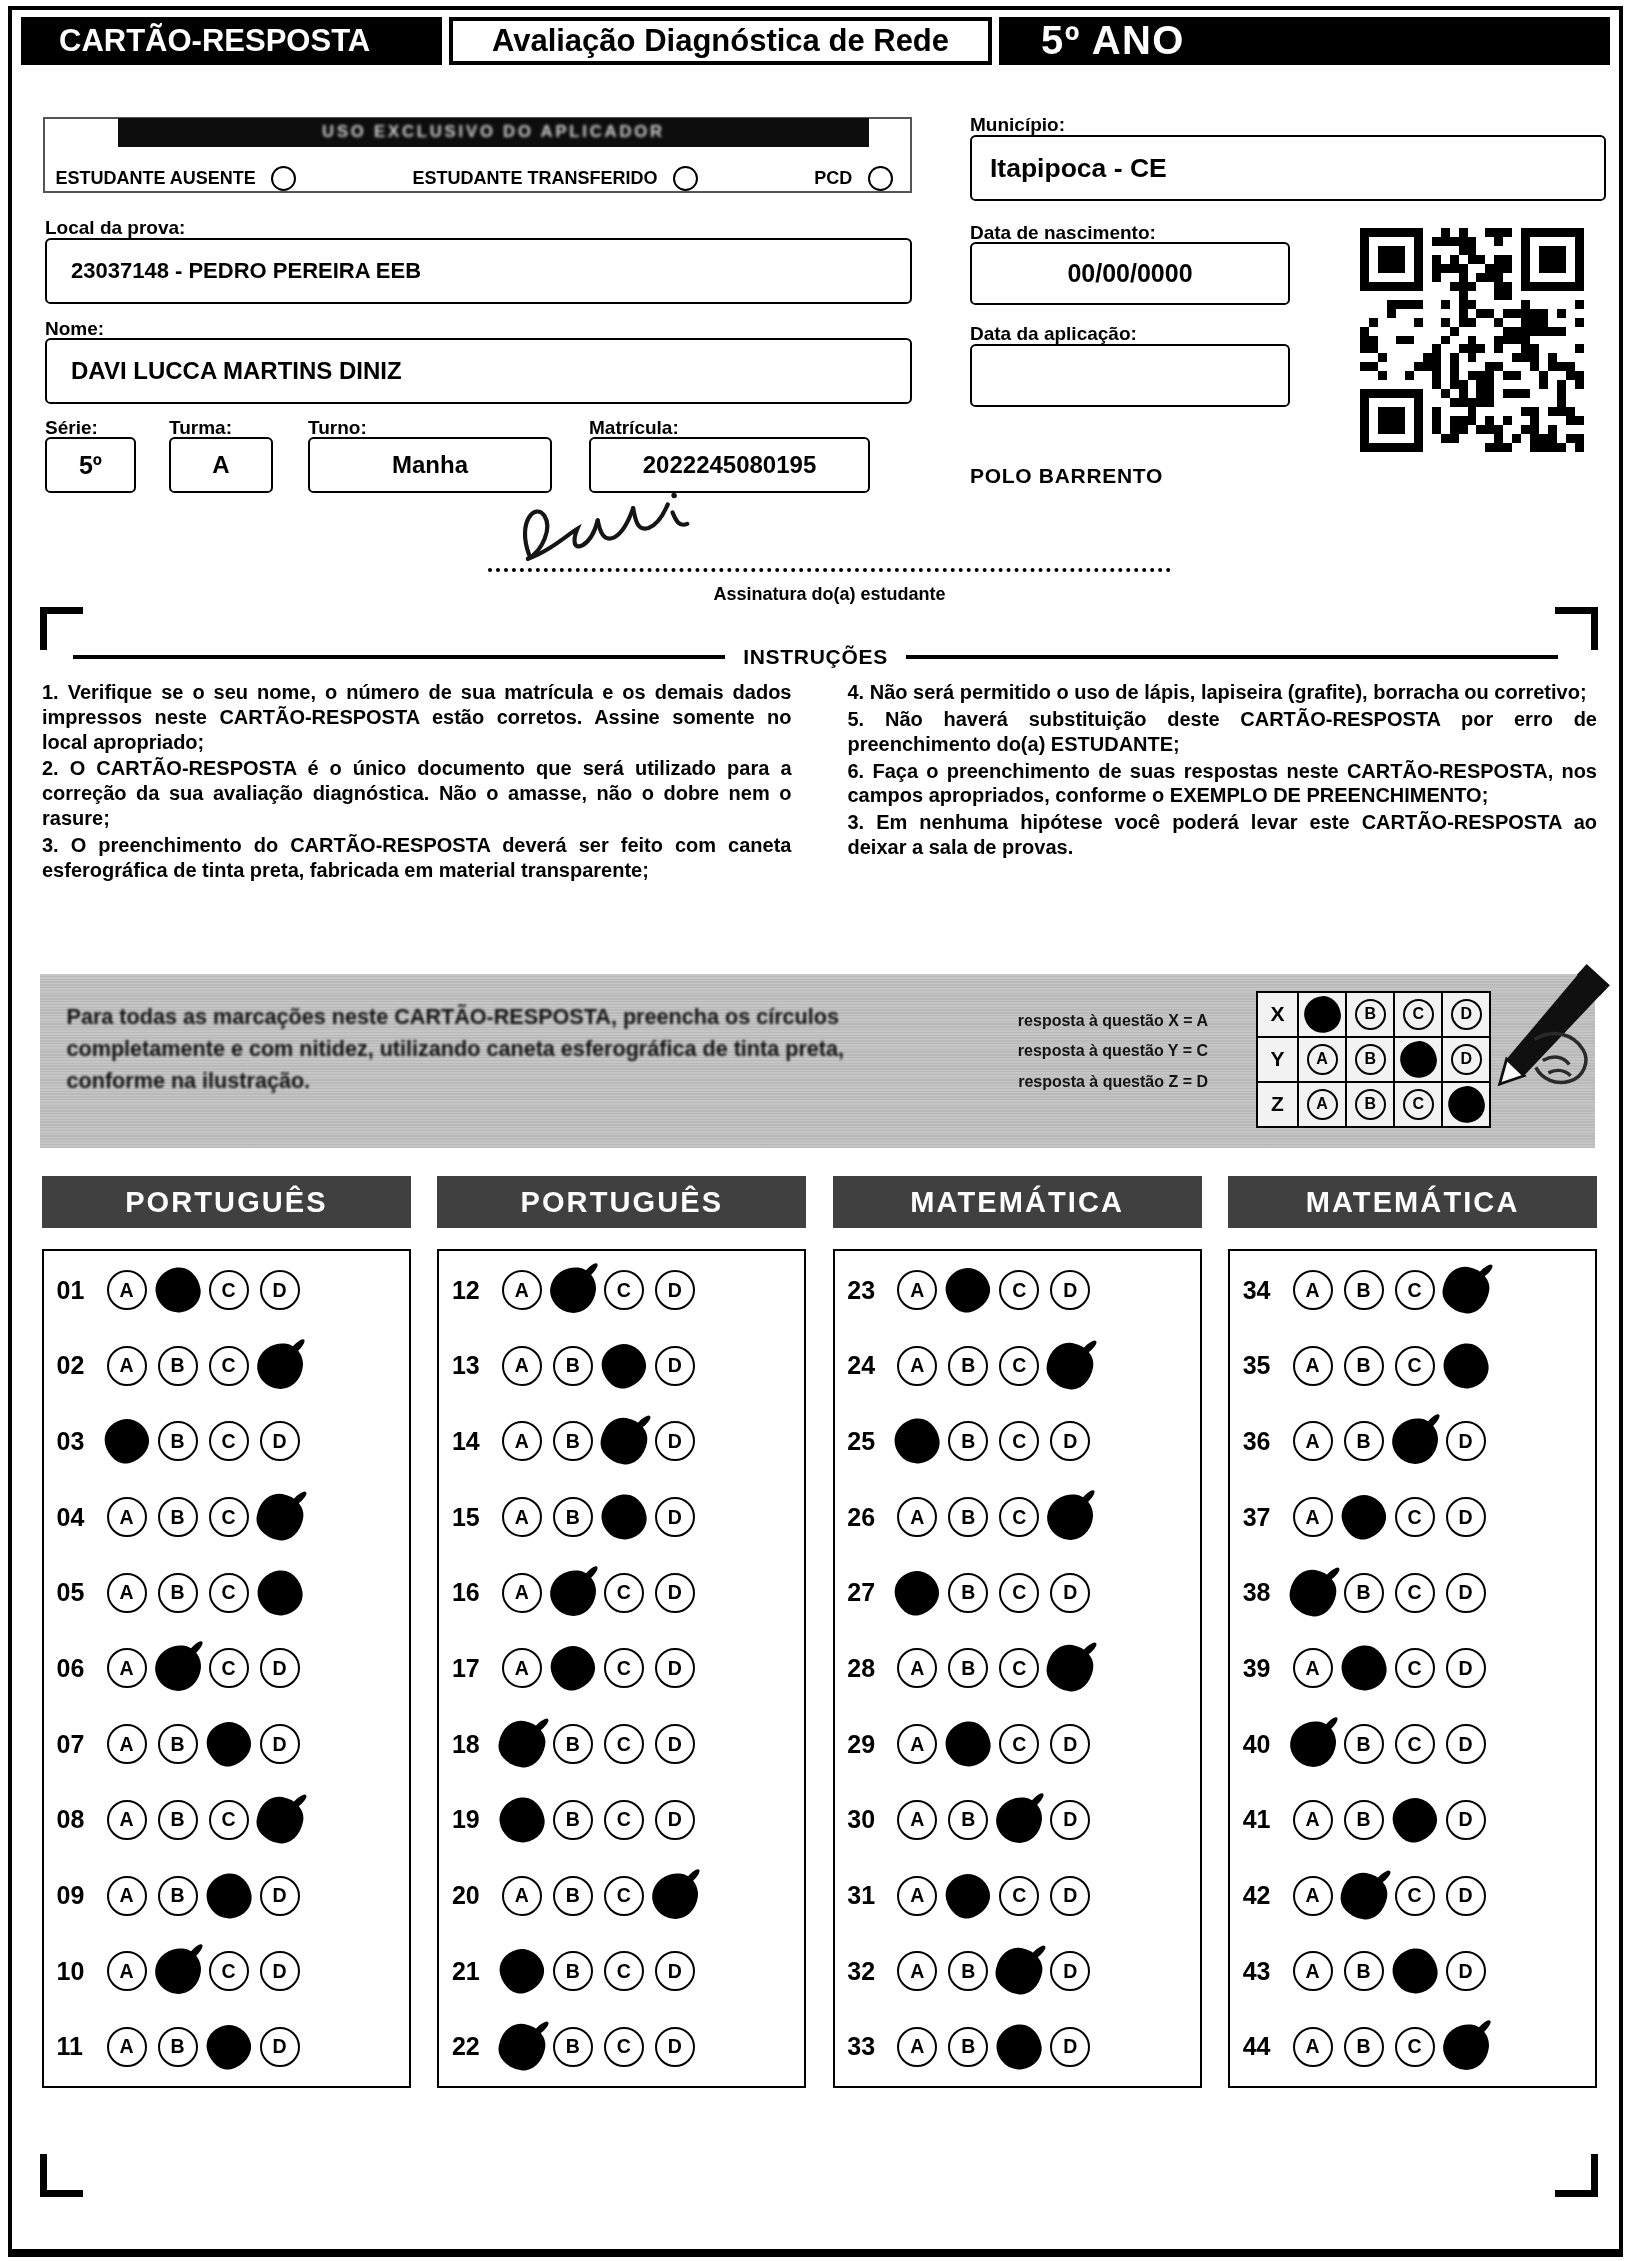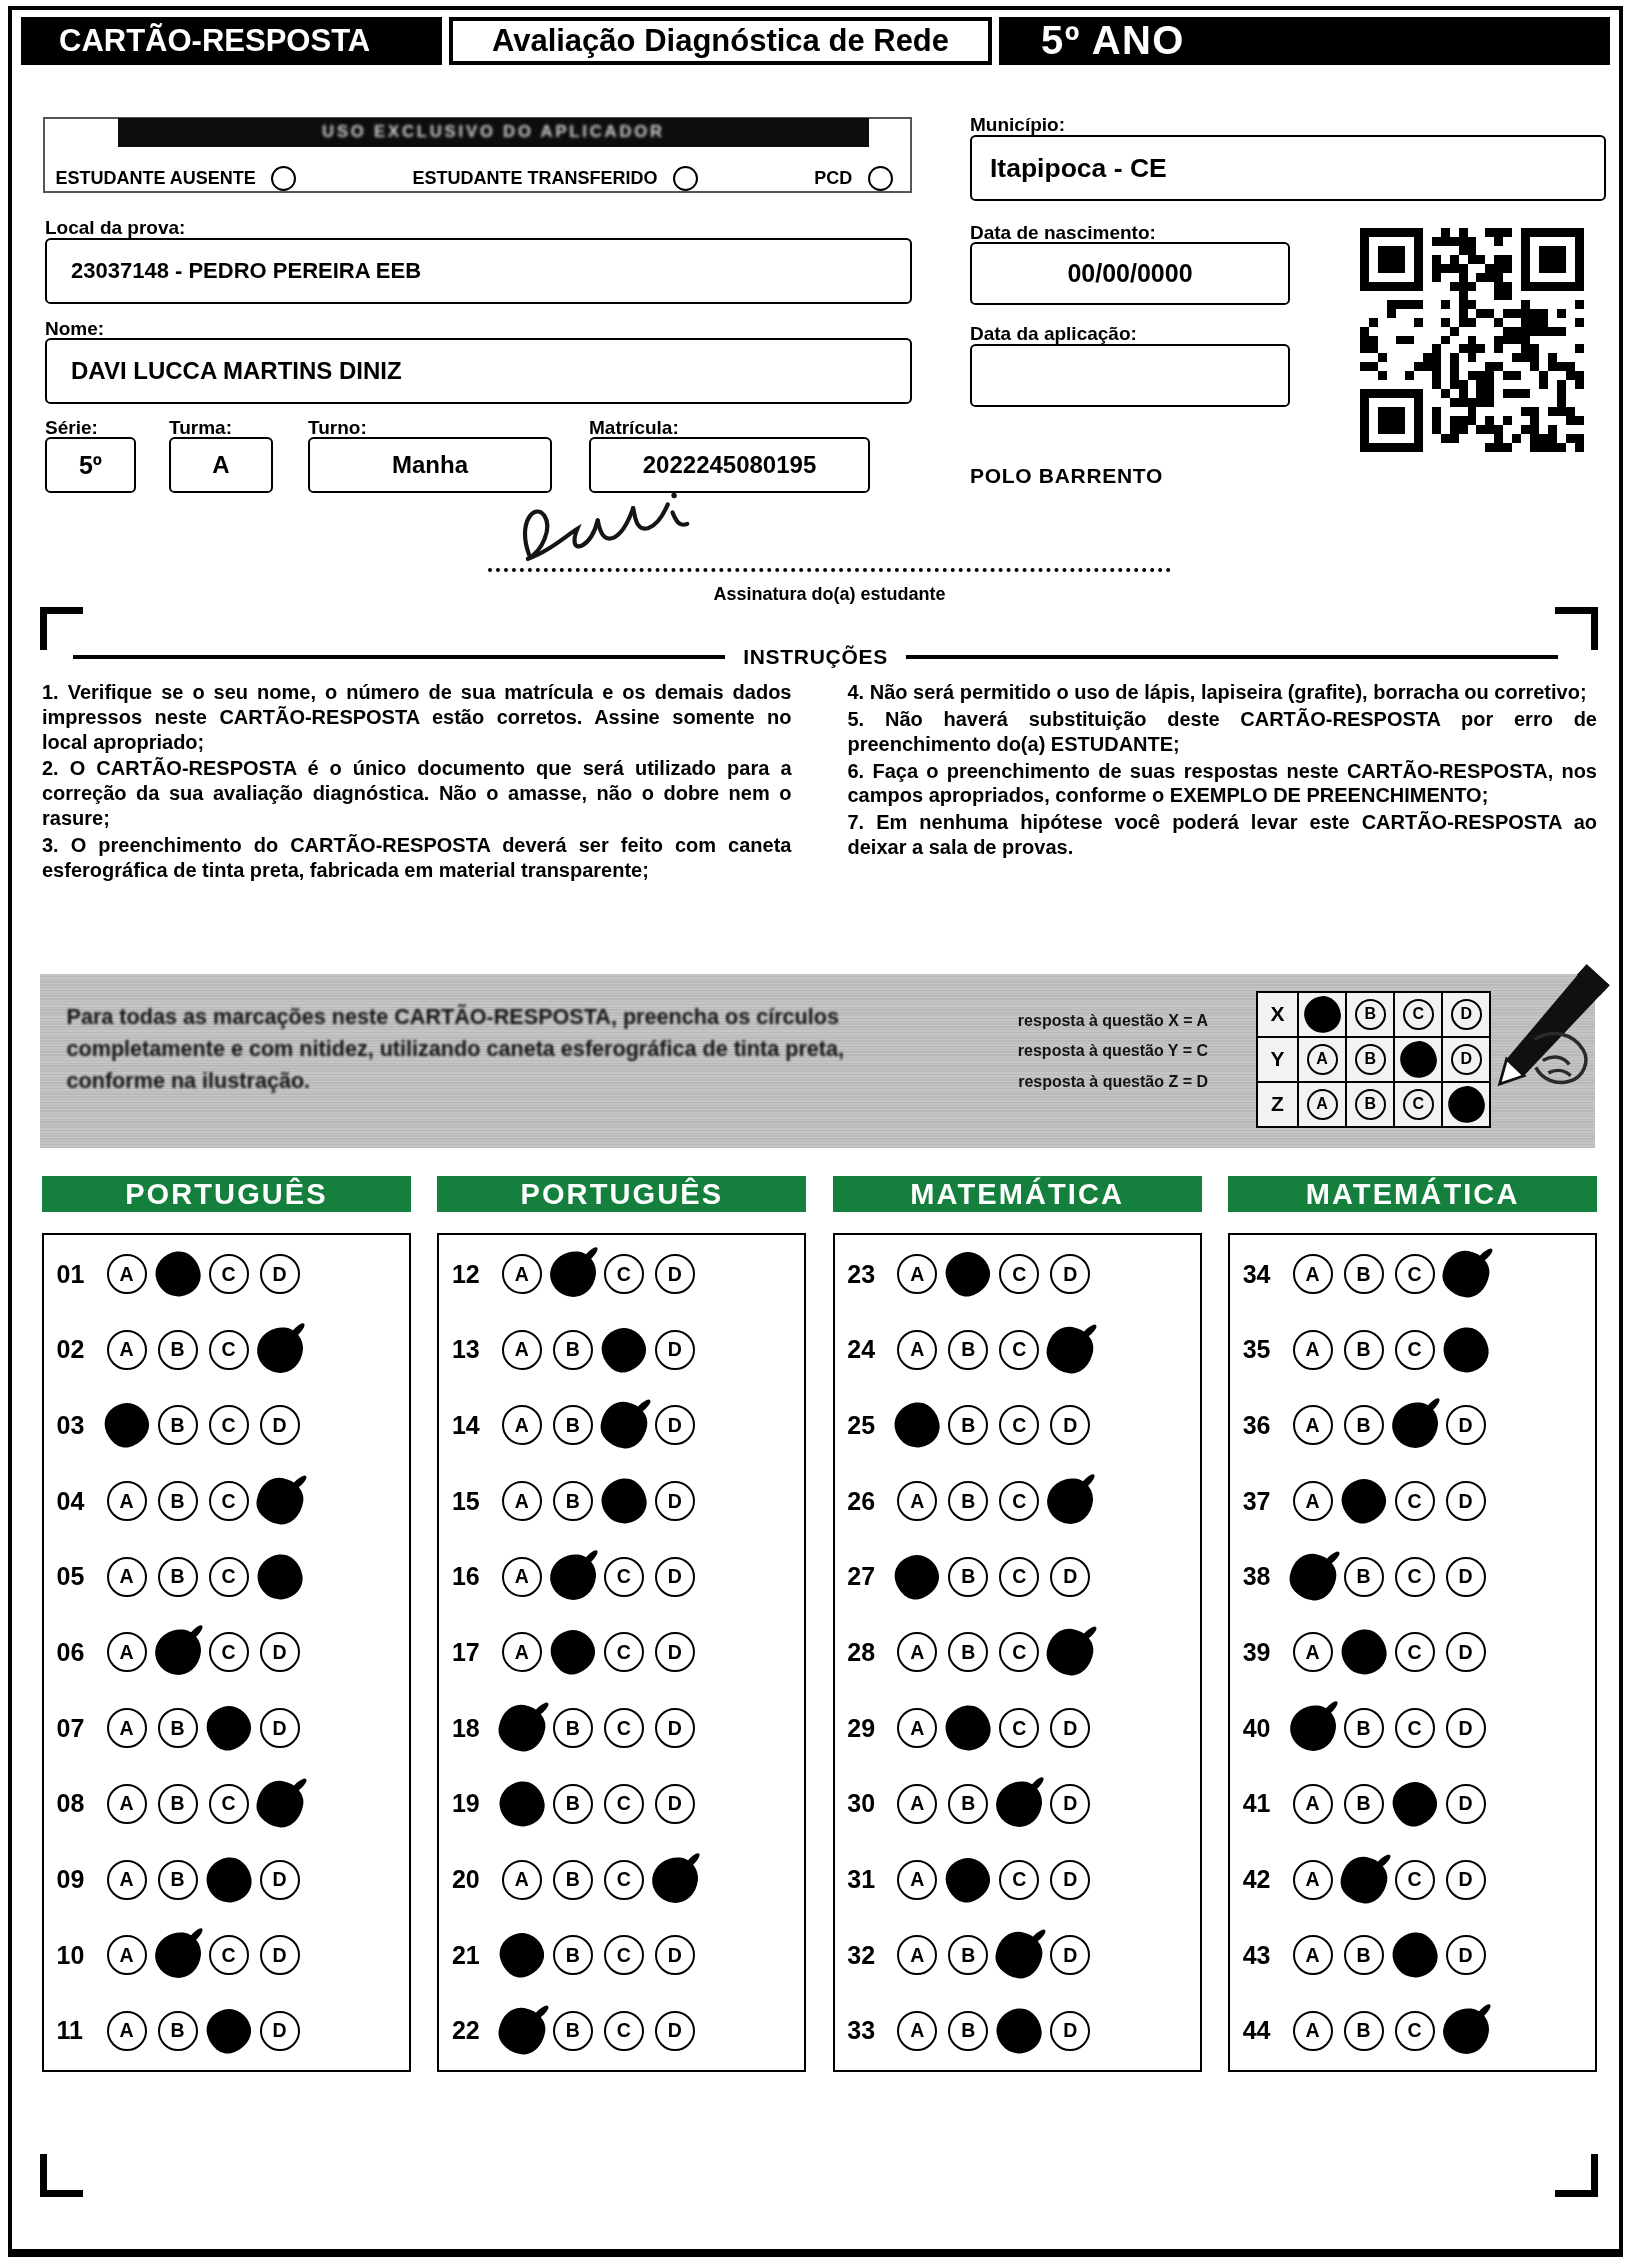--- a/index.html
+++ b/index.html
@@ -77,21 +77,21 @@
   .ex-label { font-size:21px; font-weight:bold; }
   .ex-ring { width:31px; height:31px; border:2.1px solid #000; border-radius:50%; display:flex;
              align-items:center; justify-content:center; font-size:16px; font-weight:bold; }
   .ex-ring.fill { background:#000; color:transparent; transform:scale(1.18) rotate(-6deg);
                   border-radius:53% 47% 50% 50%/48% 54% 46% 52%; }
   .pen-illu { position:absolute; left:1390px; top:-18px; }
 
   
   .answers { position:absolute; left:42px; top:1176px; width:1555px; display:flex; gap:26.5px; }
   .ans-col { flex:1; display:flex; flex-direction:column; }
-  .ans-head { background:#15803d; color:#fff; height:36px; display:flex; align-items:center;
+  .ans-head { background:#404040; color:#fff; height:52px; display:flex; align-items:center;
               justify-content:center; font-size:29px; font-weight:bold; letter-spacing:2.1px; }
   .ans-box { margin-top:21px; border:2.8px solid #000; height:839px; padding:18px 0;
              display:flex; flex-direction:column; justify-content:space-between; }
   .q-row { display:flex; align-items:center; padding-left:12.5px; height:42px; }
   .q-num { width:50px; font-size:25px; font-weight:bold; }
   .bubble { width:40px; height:40px; border:2.8px solid #000; border-radius:50%; margin-right:11px;
             display:flex; align-items:center; justify-content:center; font-size:19.5px; font-weight:bold;
             position:relative; flex:none; }
   .bubble.filled { background:#000; color:transparent; }
   .bubble.filled.v0 { border-radius:54% 46% 50% 50%/48% 55% 45% 52%; transform:rotate(-8deg) scale(1.12); }
@@ -400,21 +400,21 @@
   <div class="inst-cols">
     <div class="inst-col">
       <p>1. Verifique se o seu nome, o número de sua matrícula e os demais dados impressos neste CARTÃO-RESPOSTA estão corretos. Assine somente no local apropriado;</p>
       <p>2. O CARTÃO-RESPOSTA é o único documento que será utilizado para a correção da sua avaliação diagnóstica. Não o amasse, não o dobre nem o rasure;</p>
       <p>3. O preenchimento do CARTÃO-RESPOSTA deverá ser feito com caneta esferográfica de tinta preta, fabricada em material transparente;</p>
     </div>
     <div class="inst-col">
       <p>4. Não será permitido o uso de lápis, lapiseira (grafite), borracha ou corretivo;</p>
       <p>5. Não haverá substituição deste CARTÃO-RESPOSTA por erro de preenchimento do(a) ESTUDANTE;</p>
       <p>6. Faça o preenchimento de suas respostas neste CARTÃO-RESPOSTA, nos campos apropriados, conforme o EXEMPLO DE PREENCHIMENTO;</p>
-      <p>7. Em nenhuma hipótese você poderá levar este CARTÃO-RESPOSTA ao deixar a sala de provas.</p>
+      <p>3. Em nenhuma hipótese você poderá levar este CARTÃO-RESPOSTA ao deixar a sala de provas.</p>
     </div>
   </div>
 
   <div class="band">
     <div class="band-text">Para todas as marcações neste CARTÃO-RESPOSTA, preencha os círculos completamente e com nitidez, utilizando caneta esferográfica de tinta preta, conforme na ilustração.</div>
     <div class="band-legend">
       <div>resposta à questão X = A</div>
       <div>resposta à questão Y = C</div>
       <div>resposta à questão Z = D</div>
     </div>

